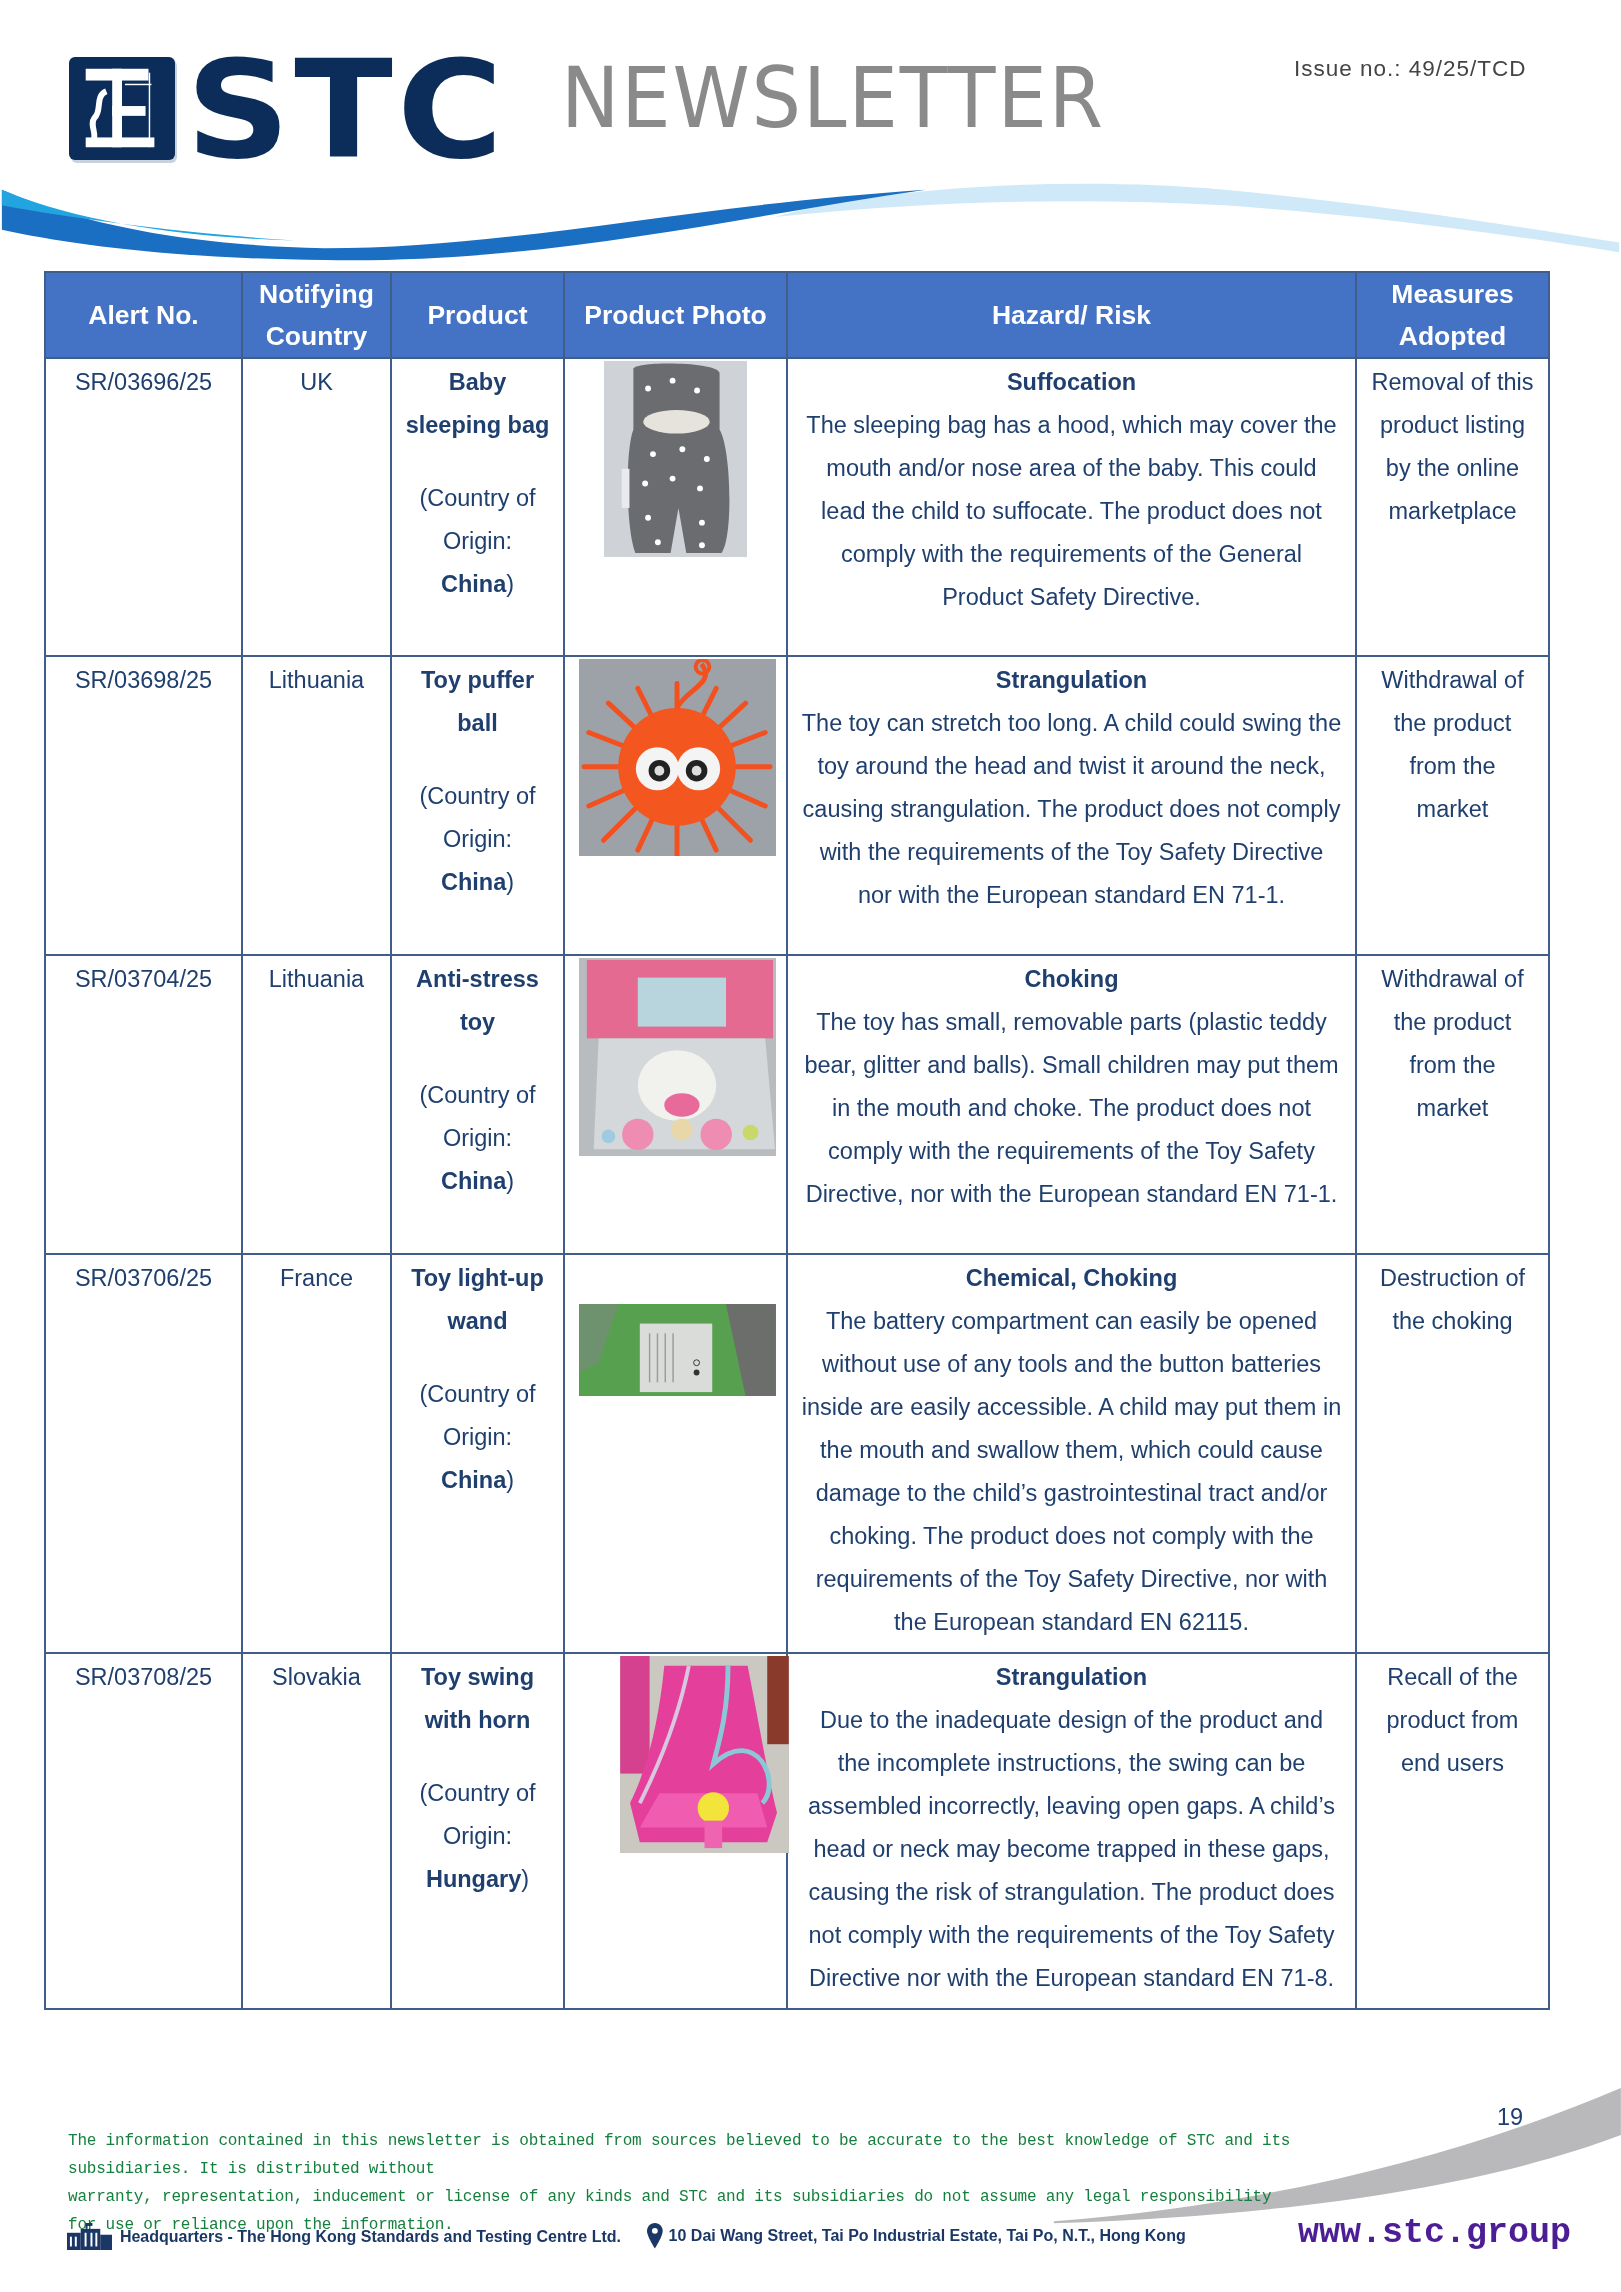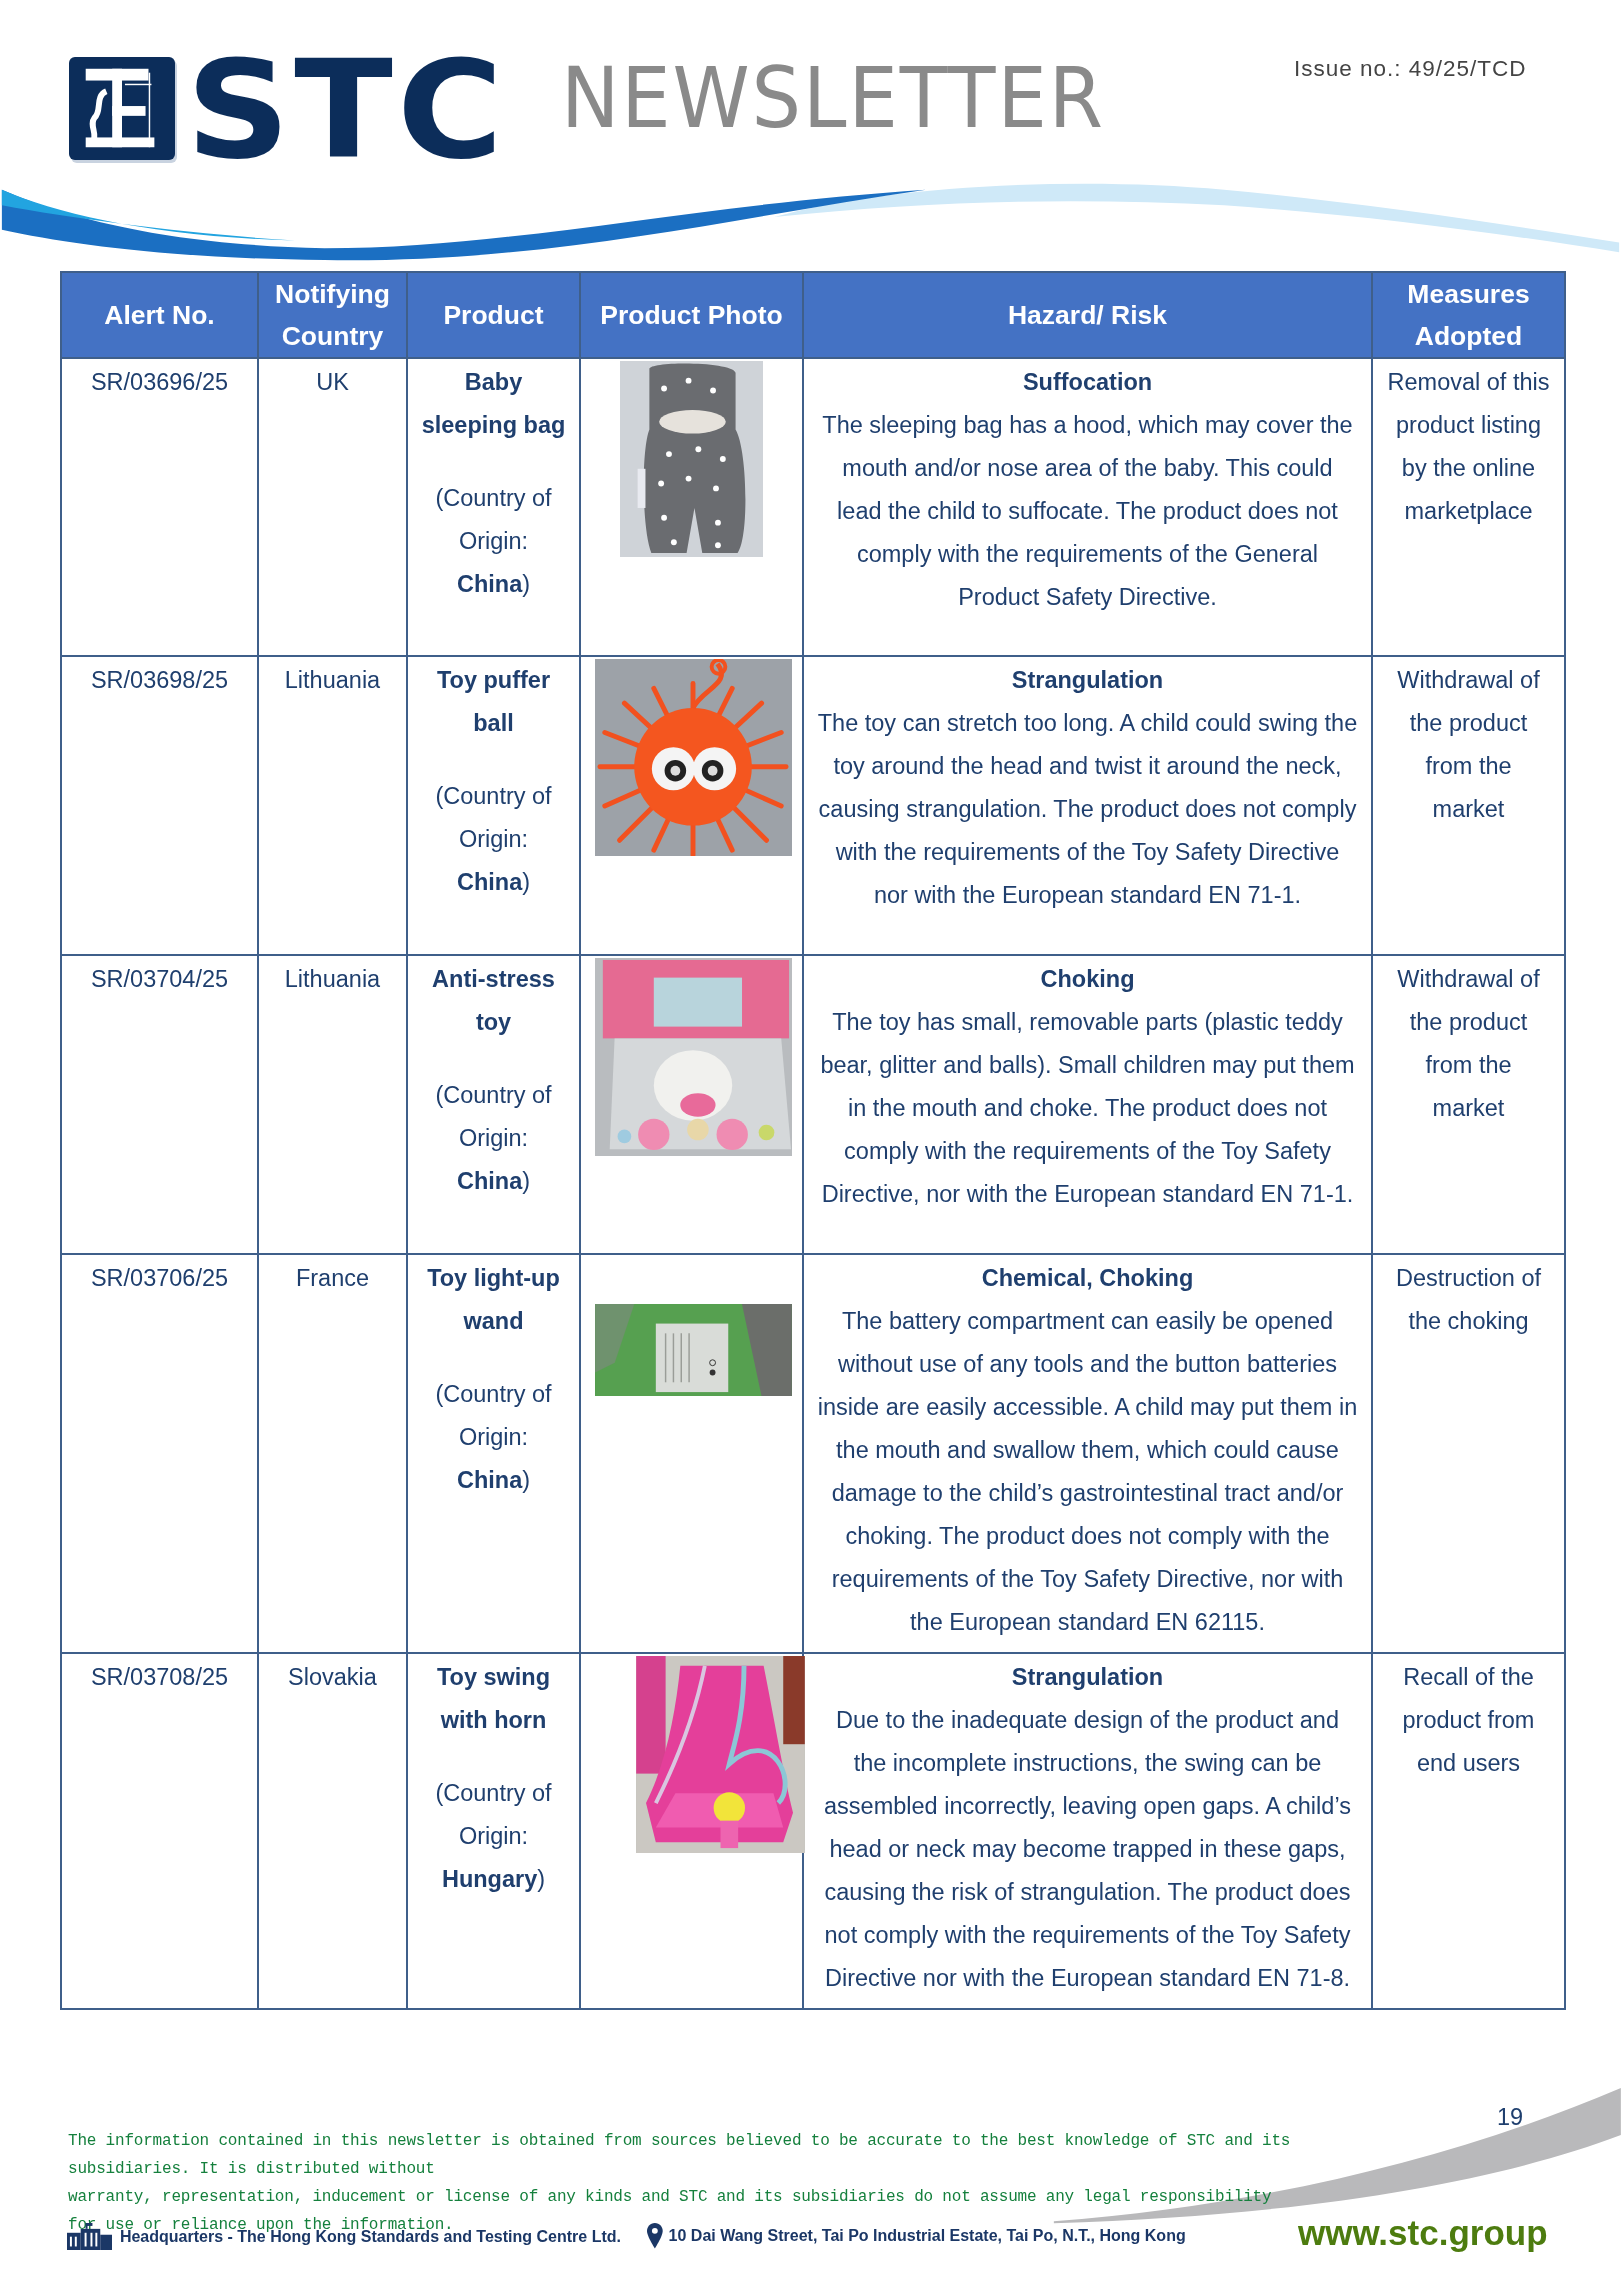--- a/index.html
+++ b/index.html
@@ -14,21 +14,21 @@
   #logo-text { left: 186px; top: 49px; font-size: 135px; font-weight: 900; color: #0c2d5a;
                letter-spacing: 3.9px; line-height: 123px; font-family: "DejaVu Sans", sans-serif;
                transform: scaleX(1.07); transform-origin: left top; }
   #newsletter-title { left: 561px; top: 51px; font-size: 84px; color: #8a8a8a; font-weight: 300;
                       letter-spacing: 2px; line-height: 94px; transform: scaleX(0.93); transform-origin: left top;
                       font-family: "DejaVu Sans", sans-serif; font-weight: normal; }
   #issue-no { left: 1294px; top: 56px; font-size: 22.5px; color: #444; letter-spacing: 1px; }
   #swoosh-top { left: 0; top: 176px; }
 
   
-  #alerts-table { position: absolute; left: 60px; top: 271px; width: 1505px;
+  #alerts-table { position: absolute; left: 44px; top: 271px; width: 1505px;
                   border-collapse: collapse; table-layout: fixed; }
   #alerts-table th, #alerts-table td { border: 2px solid #3f5f8a; vertical-align: top; text-align: center; }
   #alerts-table th { background: #4472c4; color: #ffffff; font-size: 26.5px; font-weight: bold;
                      height: 82px; vertical-align: middle; text-align: center; line-height: 42px;
                      padding: 0 7.8px; border-color: #3f5f8a; }
   #alerts-table td { color: #1f3f6e; font-size: 23.5px; line-height: 43px; padding: 2px 13.7px 7.8px 13.7px; }
   .col-alert { width: 197px; } .col-country { width: 149px; } .col-product { width: 173px; }
   .col-photo { width: 223px; } .col-hazard { width: 569px; } .col-measures { width: 193px; }
   td.product-cell b, td.hazard-cell b { font-weight: bold; }
   .spacer { height: 30px; }
@@ -41,21 +41,21 @@
   .photo-antistress { width: 197px; height: 198px; background: #b9bcbf; position: relative; overflow: hidden; }
   .photo-wand { width: 197px; height: 92px; background: #4b8d48; position: relative; overflow: hidden; margin-top: 47px !important; }
   .photo-swing { width: 169px; height: 197px; background: #c7c4c0; position: relative; overflow: hidden; }
 
   
   #page-number { left: 1497px; top: 2104px; font-size: 23.5px; color: #1f3f6e; }
   #disclaimer { left: 68px; top: 2127px; width: 1225px; font-size: 16px; color: #15803d; line-height: 28px; letter-spacing: -0.2px; font-family: Liberation Mono, monospace; }
   #swoosh-bottom { left: 1039px; top: 2088px; }
   #footer-hq { left: 65px; top: 2223px; font-size: 16px; font-weight: bold; color: #1b3766; display: flex; align-items: center; gap: 5.9px; }
   #footer-addr { left: 647px; top: 2223px; font-size: 16px; font-weight: bold; color: #1b3766; display: flex; align-items: center; gap: 5.9px; text-align: center; }
-  #footer-url { left: 1298px; top: 2213px; font-size: 35px; font-weight: bold; color: #4d7c0f; letter-spacing: 0; }
+  #footer-url { left: 1298px; top: 2213px; font-size: 35px; font-weight: bold; color: #4c1d95; letter-spacing: 0; font-family: Liberation Mono, monospace; }
 </style>
 </head>
 <body>
 
 <div id="logo-box" class="abs">
   <svg width="106" height="103" viewBox="0 0 108 105">
     <rect x="17" y="12" width="64" height="12" fill="#ffffff"></rect>
     <rect x="44" y="12" width="10" height="80" fill="#ffffff"></rect>
     <rect x="44" y="50" width="34" height="10" fill="#ffffff"></rect>
     <rect x="17" y="82" width="70" height="10" fill="#ffffff"></rect>

